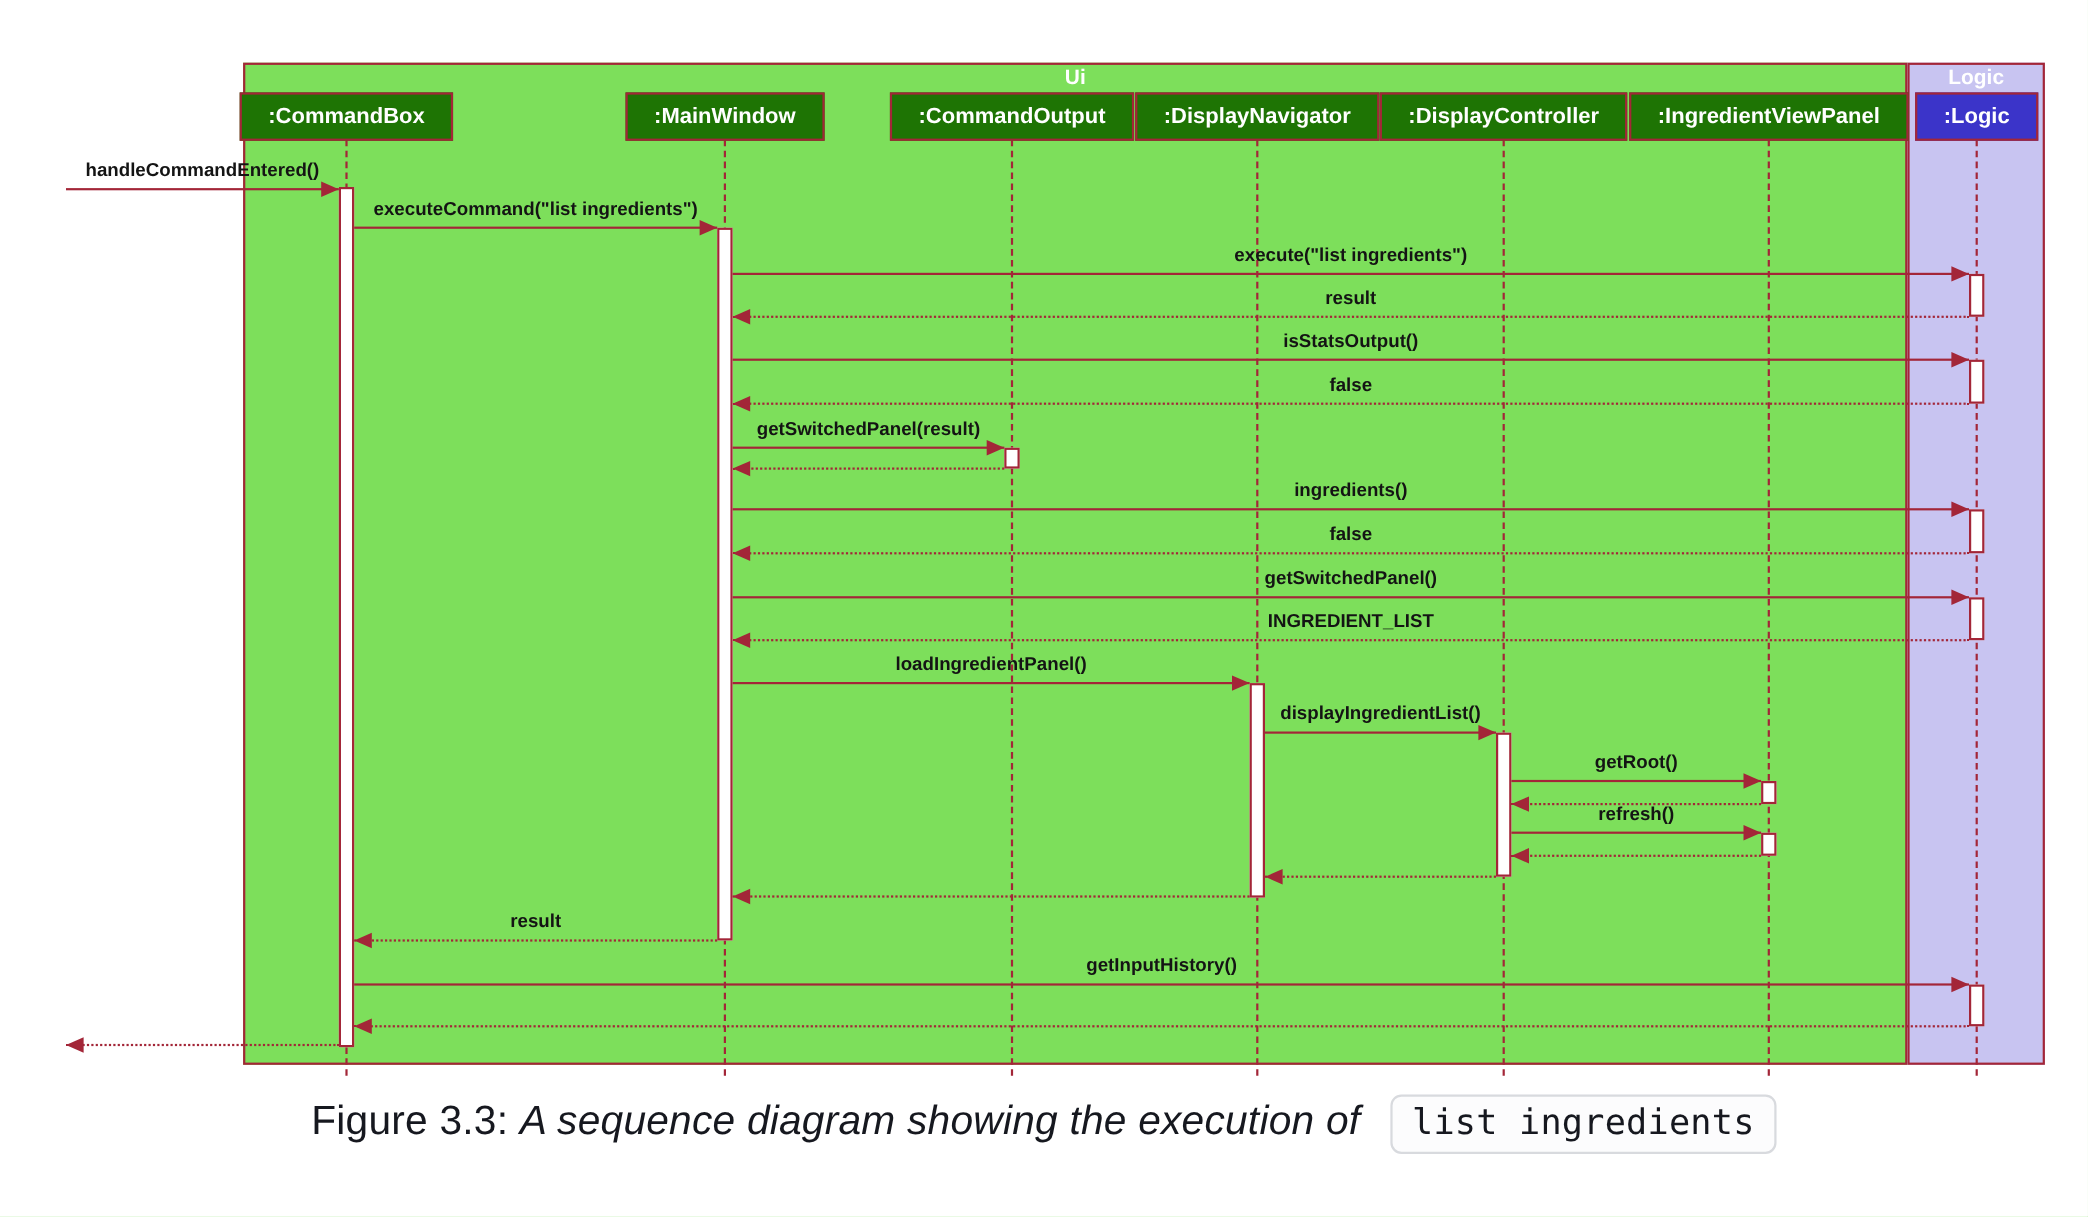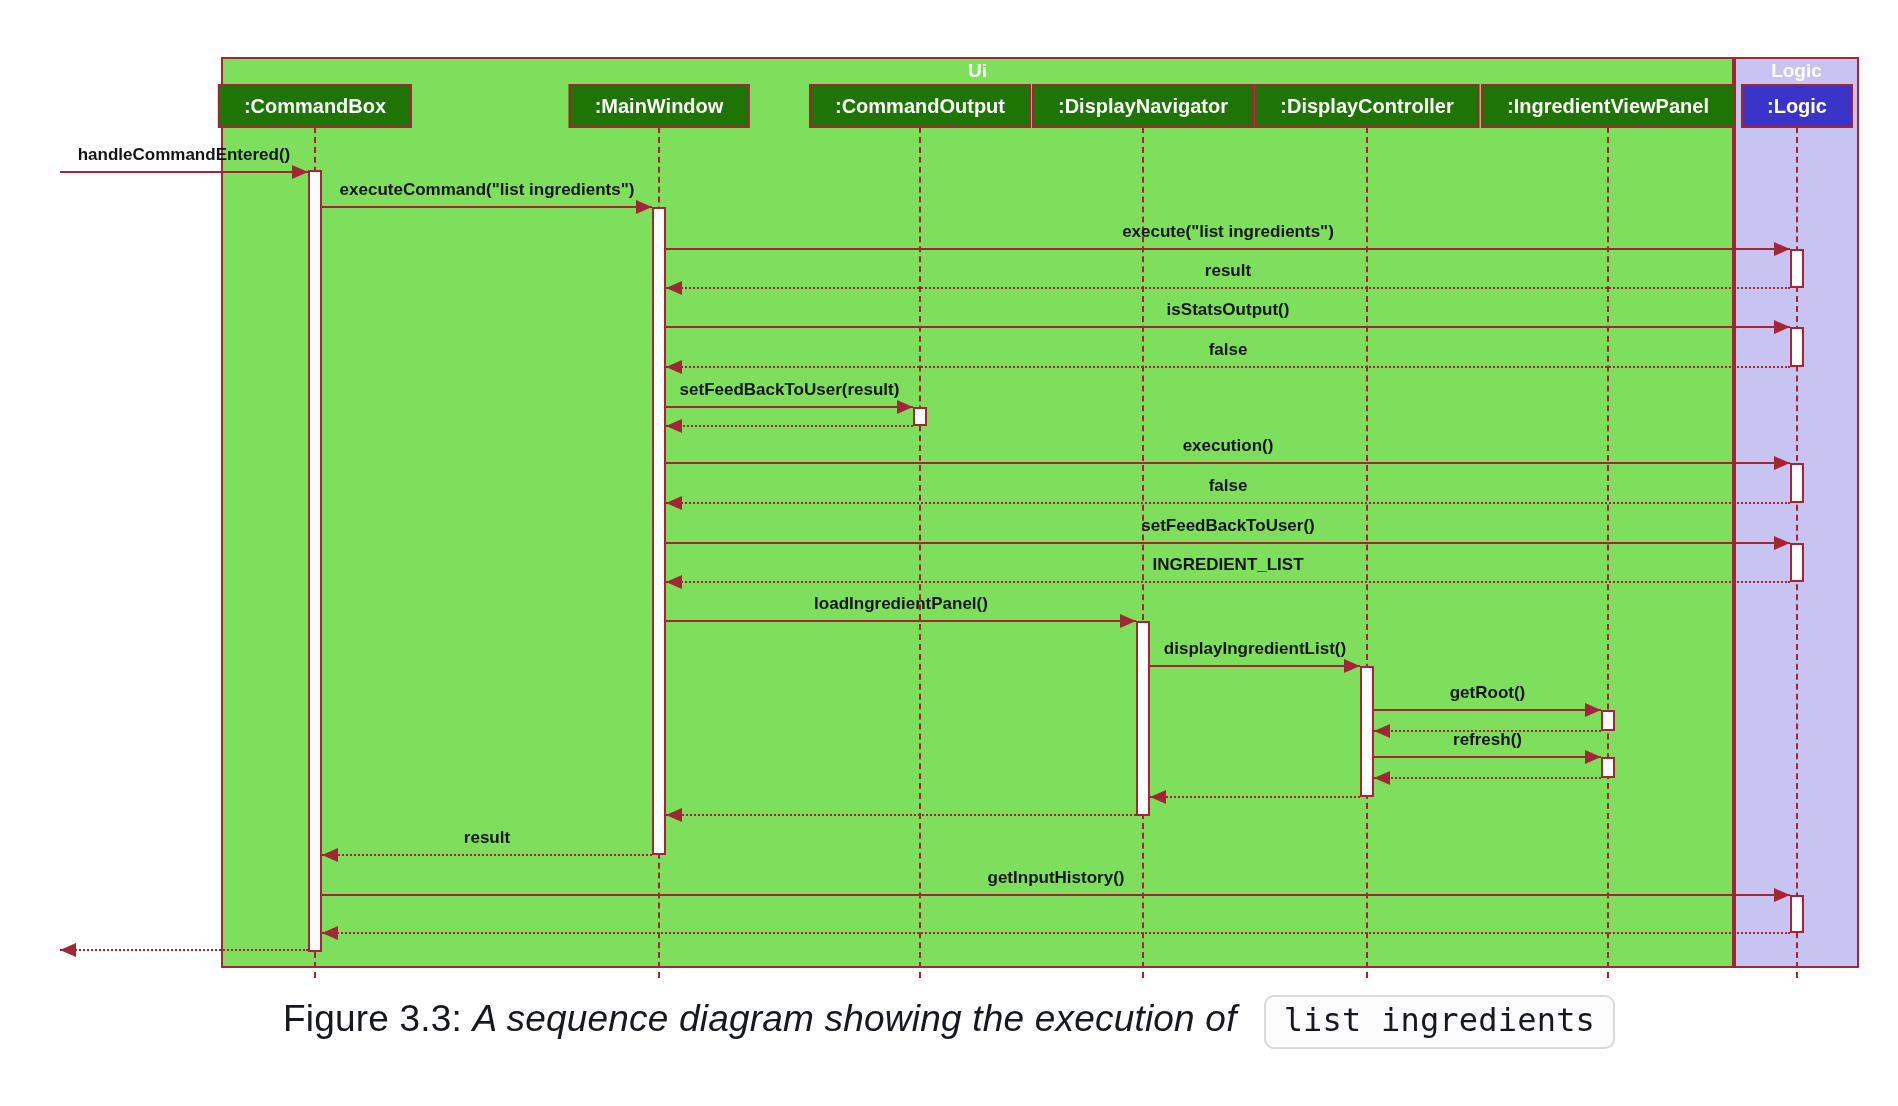--- a/index.html
+++ b/index.html
@@ -85,32 +85,32 @@
     <div class="arrowhead left" style="left: 666px; top: 281px;"></div>
     <div class="msg-label" style="left: 1228px; top: 261px;">result</div>
     <div class="msg-line" style="left: 666px; top: 326px; width: 1124px;"></div>
     <div class="arrowhead right" style="left: 1774px; top: 320px;"></div>
     <div class="msg-label" style="left: 1228px; top: 300px;">isStatsOutput()</div>
     <div class="msg-line return" style="left: 666px; top: 366px; width: 1124px;"></div>
     <div class="arrowhead left" style="left: 666px; top: 360px;"></div>
     <div class="msg-label" style="left: 1228px; top: 340px;">false</div>
     <div class="msg-line" style="left: 666px; top: 406px; width: 247px;"></div>
     <div class="arrowhead right" style="left: 897px; top: 400px;"></div>
-    <div class="msg-label" style="left: 789.5px; top: 380px;">setFeedBackToUser(result)</div>
+    <div class="msg-label" style="left: 789.5px; top: 380px;">getSwitchedPanel(result)</div>
     <div class="msg-line return" style="left: 666px; top: 425px; width: 247px;"></div>
     <div class="arrowhead left" style="left: 666px; top: 419px;"></div>
     <div class="msg-line" style="left: 666px; top: 462px; width: 1124px;"></div>
     <div class="arrowhead right" style="left: 1774px; top: 456px;"></div>
-    <div class="msg-label" style="left: 1228px; top: 436px;">execution()</div>
+    <div class="msg-label" style="left: 1228px; top: 436px;">ingredients()</div>
     <div class="msg-line return" style="left: 666px; top: 502px; width: 1124px;"></div>
     <div class="arrowhead left" style="left: 666px; top: 496px;"></div>
     <div class="msg-label" style="left: 1228px; top: 476px;">false</div>
     <div class="msg-line" style="left: 666px; top: 542px; width: 1124px;"></div>
     <div class="arrowhead right" style="left: 1774px; top: 536px;"></div>
-    <div class="msg-label" style="left: 1228px; top: 516px;">setFeedBackToUser()</div>
+    <div class="msg-label" style="left: 1228px; top: 516px;">getSwitchedPanel()</div>
     <div class="msg-line return" style="left: 666px; top: 581px; width: 1124px;"></div>
     <div class="arrowhead left" style="left: 666px; top: 575px;"></div>
     <div class="msg-label" style="left: 1228px; top: 555px;">INGREDIENT_LIST</div>
     <div class="msg-line" style="left: 666px; top: 620px; width: 470px;"></div>
     <div class="arrowhead right" style="left: 1120px; top: 614px;"></div>
     <div class="msg-label" style="left: 901px; top: 594px;">loadIngredientPanel()</div>
     <div class="msg-line" style="left: 1150px; top: 665px; width: 210px;"></div>
     <div class="arrowhead right" style="left: 1344px; top: 659px;"></div>
     <div class="msg-label" style="left: 1255px; top: 639px;">displayIngredientList()</div>
     <div class="msg-line" style="left: 1374px; top: 709px; width: 227px;"></div>

